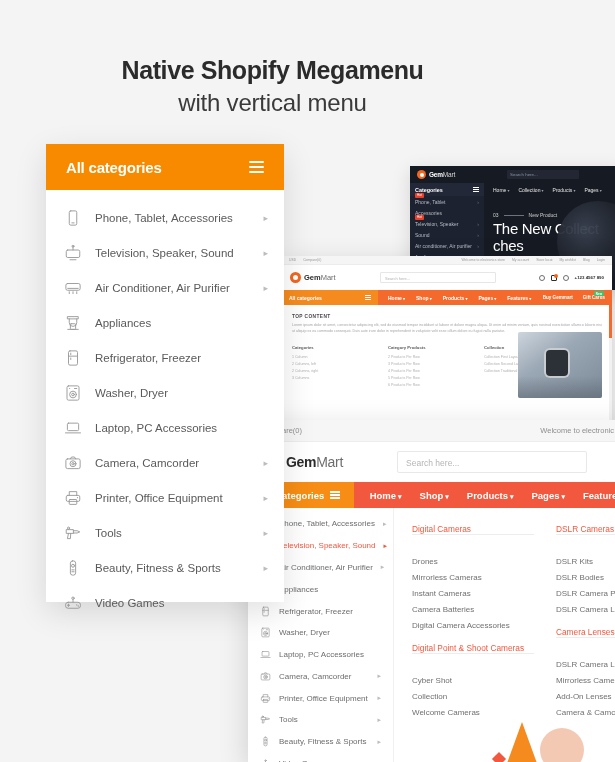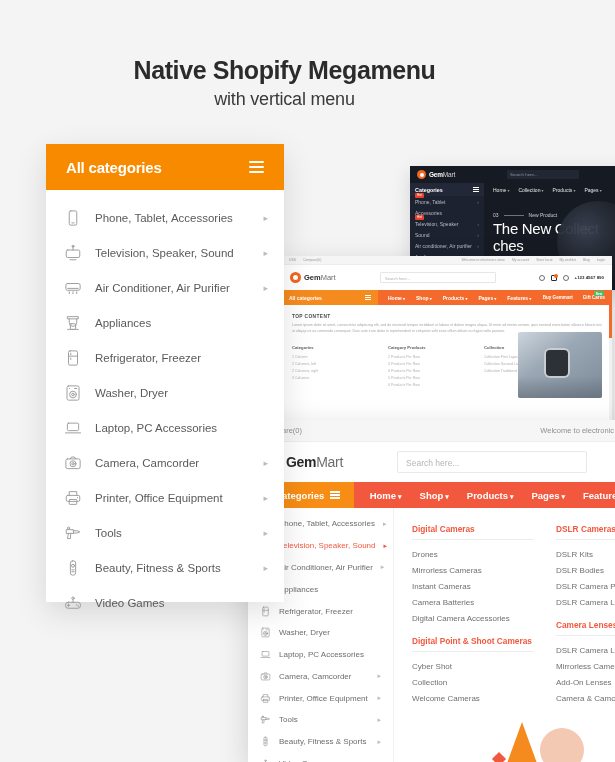--- a/index.html
+++ b/index.html
@@ -6,29 +6,29 @@
   html, body {
     width: 615px; height: 762px;
     background: #f4f4f4;
     font-family: "Liberation Sans", sans-serif;
     overflow: hidden;
   }
   #stage { position: relative; width: 615px; height: 762px; overflow: hidden; background: #f4f4f4; }
 
   
   .headline {
-    position: absolute; top: 56px; left: 12px; width: 545px;
+    position: absolute; top: 56px; left: 0; width: 545px;
     text-align: center;
   }
   .headline .h1 {
     font-size: 25px; font-weight: bold; color: #2b2b2b; letter-spacing: -0.4px;
     line-height: 1.15;
   }
   .headline .h2 {
-    font-size: 18px; font-weight: normal; color: #3a3a3a; letter-spacing: -0.2px;
+    font-size: 24px; font-weight: normal; color: #3a3a3a; letter-spacing: -0.2px;
     margin-top: 4px;
   }
 
   
   .shot { position: absolute; background: #fff; overflow: hidden; }
   .shadow-lg { box-shadow: 0 8px 28px rgba(0,0,0,0.16); }
   .shadow-md { box-shadow: 0 5px 18px rgba(0,0,0,0.13); }
 
   
   #dark-shot {
@@ -184,22 +184,22 @@
     display:flex; align-items:center; gap:8px; padding:5.4px 12px;
     font-size:8px; color:#6d6d6d; white-space:nowrap;
   }
   .bt-side-item .car{ margin-left:auto; color:#bdbdbd; font-size:7px;}
   .bt-side-item.active{ color:#f2583e; }
   .bt-side-item.active .car{ color:#f2583e;}
   .bt-side-item .ic{ width:11px; height:11px; flex:0 0 auto; opacity:.8;}
   .bt-mega{ flex:1; padding:16px 14px 0 18px; display:flex; gap:22px; background:#fff;}
   .mega-col{ width:122px;}
   .mega-h{
-    font-size:8.3px; color:#f2583e; font-weight:bold; padding-bottom:5px;
-    border-bottom:1px solid #ededed; margin-bottom:7px; white-space:nowrap;
+    font-size:8.3px; color:#f2583e; font-weight:normal; 
+    border-bottom:1px solid #ededed; margin-bottom:19px; white-space:nowrap;
   }
   .mega-h.second{ margin-top:9px; }
   .mega-i{ font-size:8px; color:#707070; line-height:2.0; white-space:nowrap;}
   .bt-deco{
     position:absolute; left:258px; bottom:-4px; width:0;height:0;
     border-left:16px solid transparent; border-right:16px solid transparent;
     border-bottom:44px solid #f58b1e;
   }
   .bt-deco2{
     position:absolute; left:246px; bottom:-2px; width:10px;height:10px;

